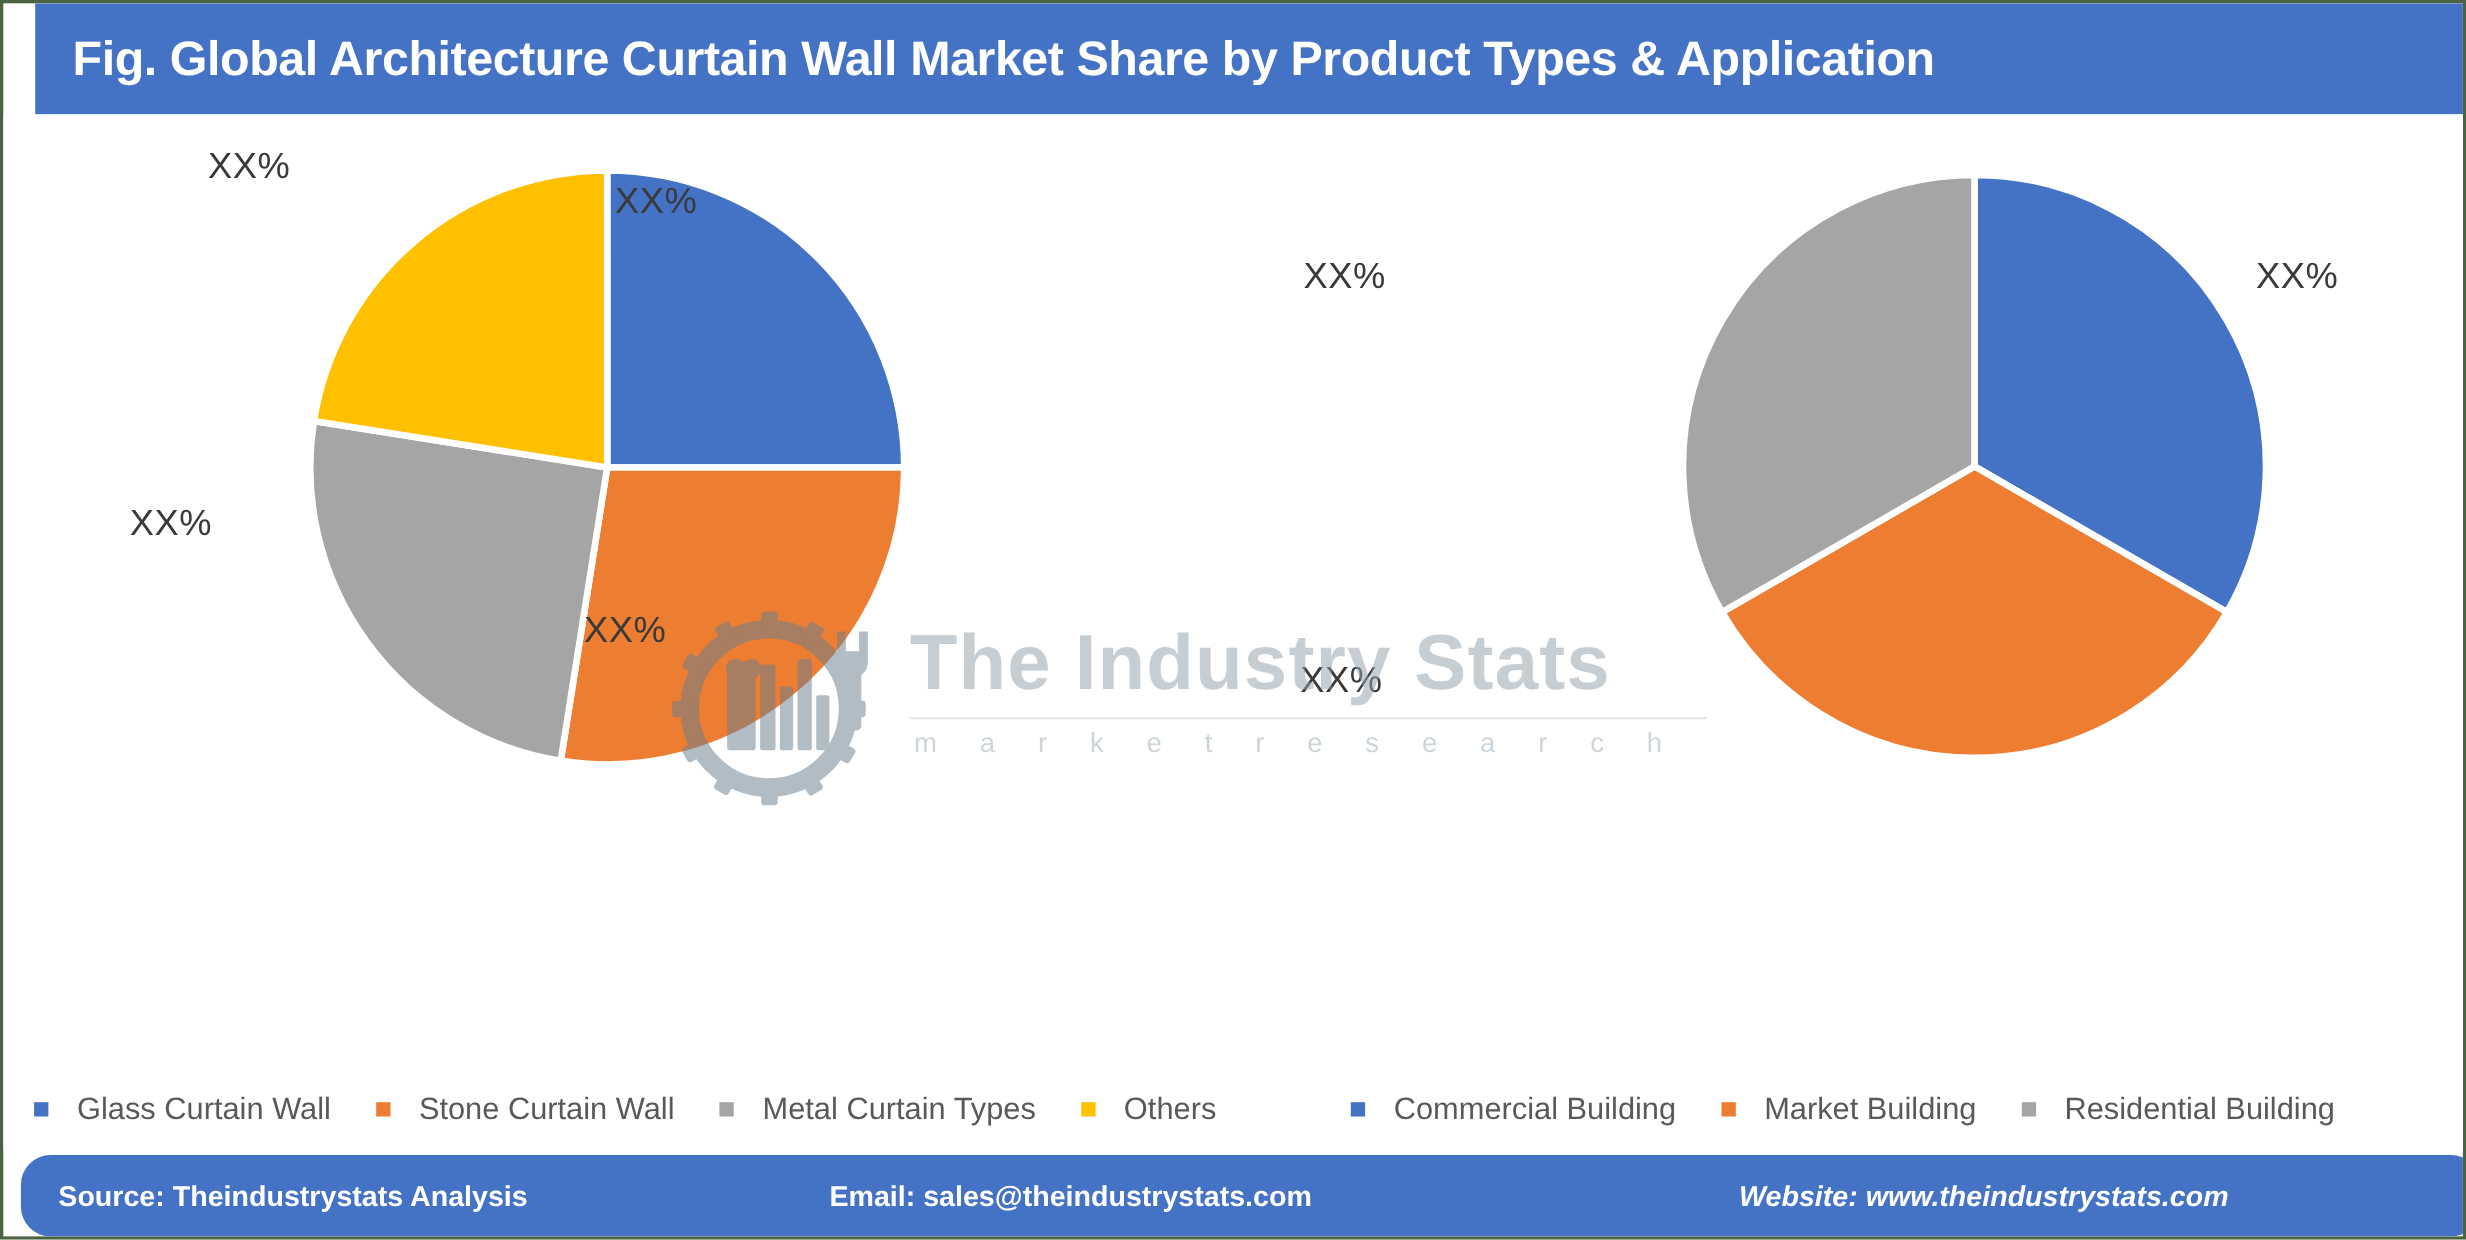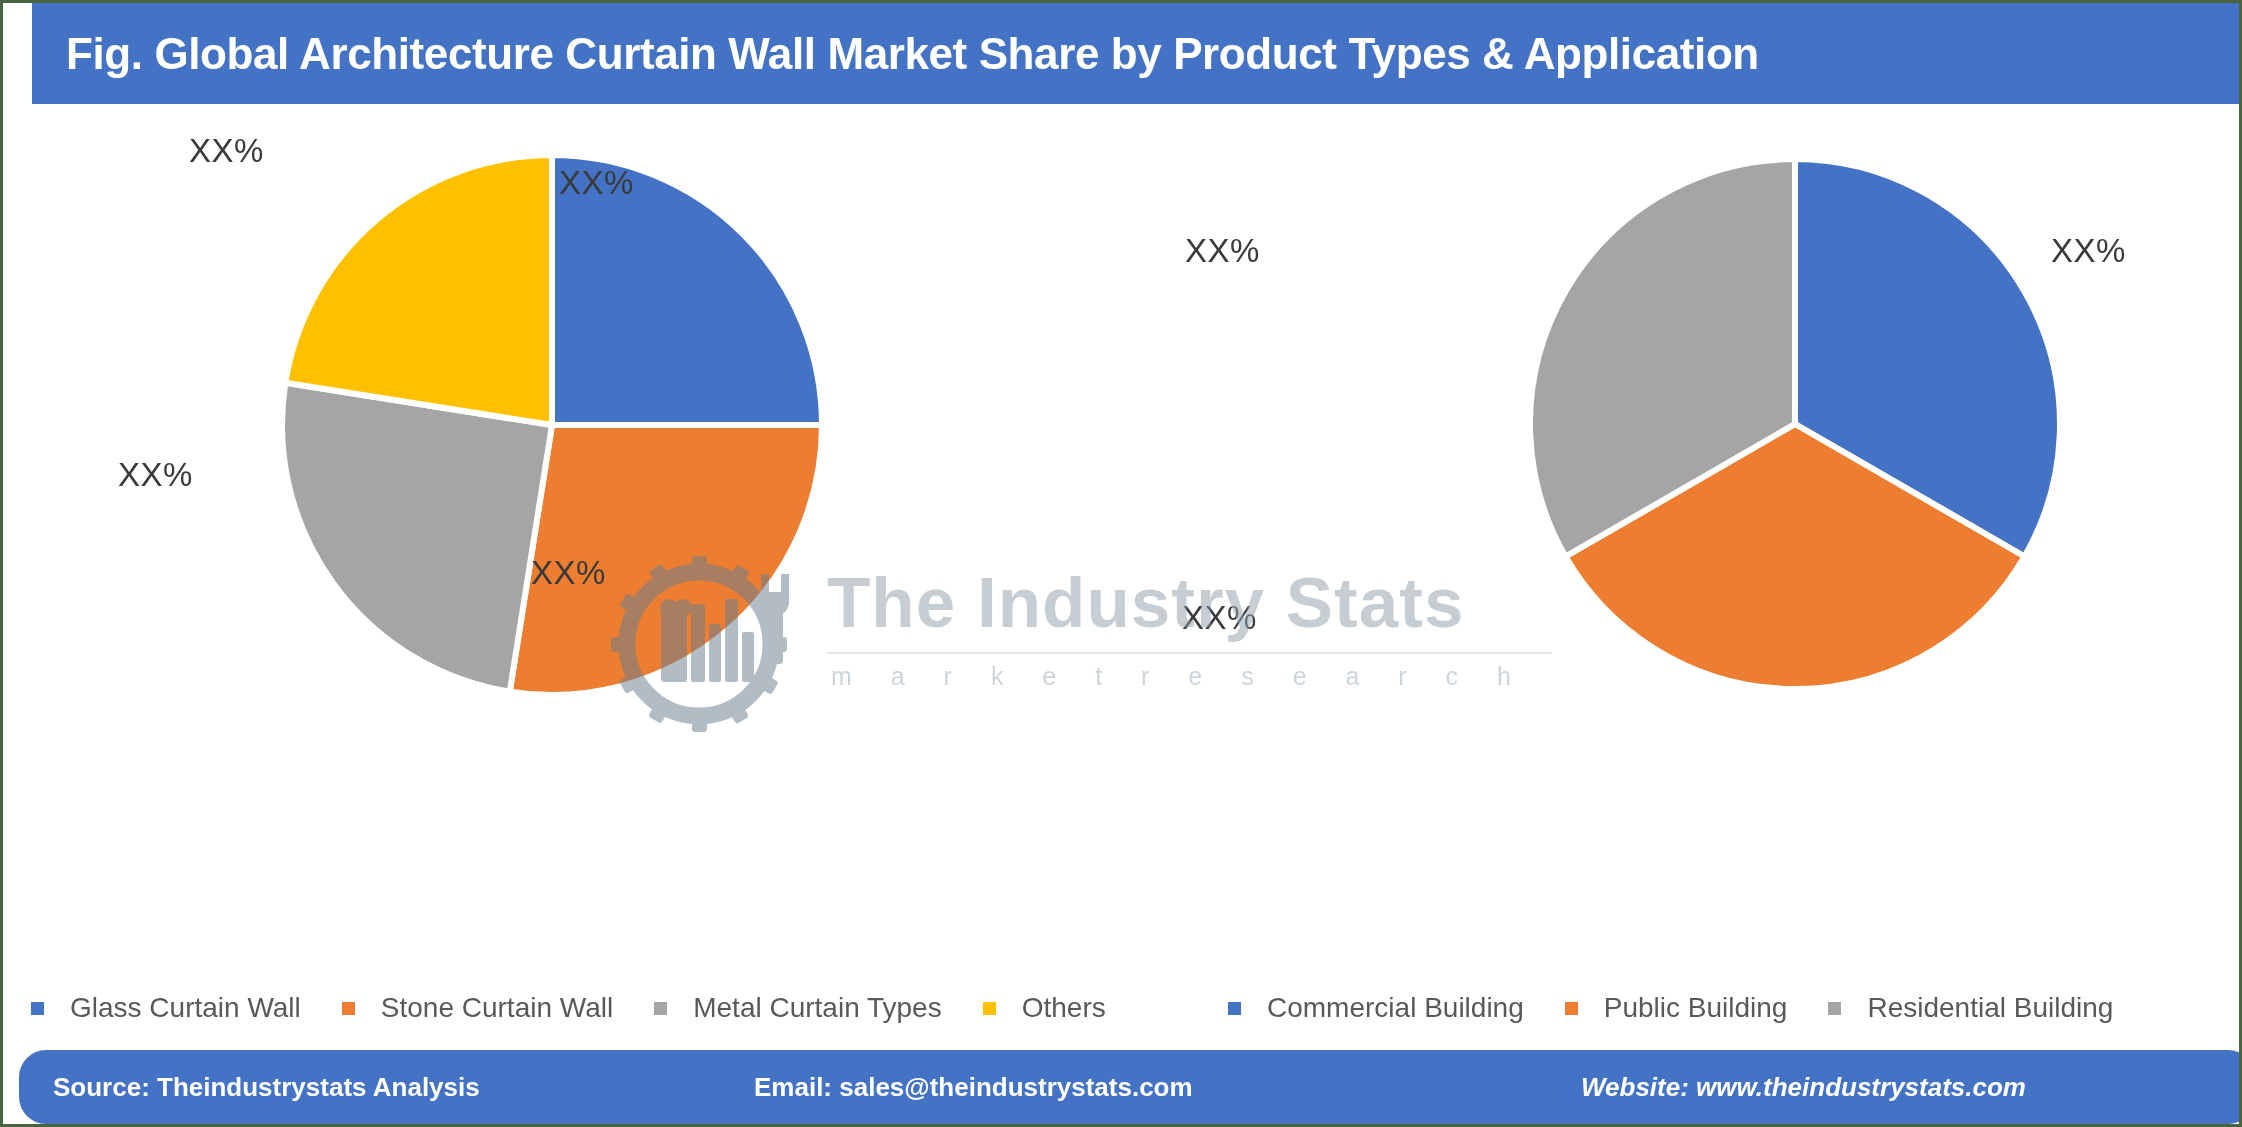--- a/index.html
+++ b/index.html
@@ -290,21 +290,21 @@
       </div>
     </div>
 
     <div class="legend legend-right">
       <div class="legend-item">
         <span class="legend-swatch" style="background:#4472C4"></span>
         <span class="legend-text">Commercial Building</span>
       </div>
       <div class="legend-item">
         <span class="legend-swatch" style="background:#ED7D31"></span>
-        <span class="legend-text">Public Building</span>
+        <span class="legend-text">Market Building</span>
       </div>
       <div class="legend-item">
         <span class="legend-swatch" style="background:#A5A5A5"></span>
         <span class="legend-text">Residential Building</span>
       </div>
     </div>
 
   </div>
 
   <div class="footer-bar">

